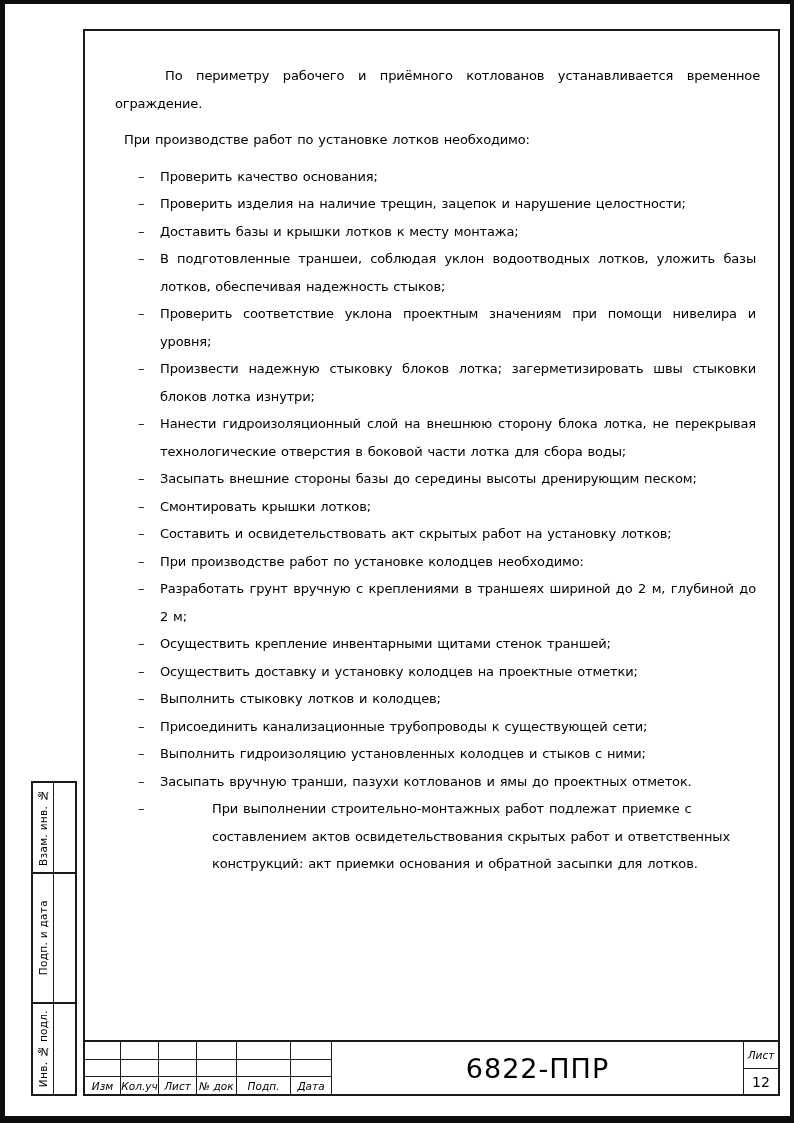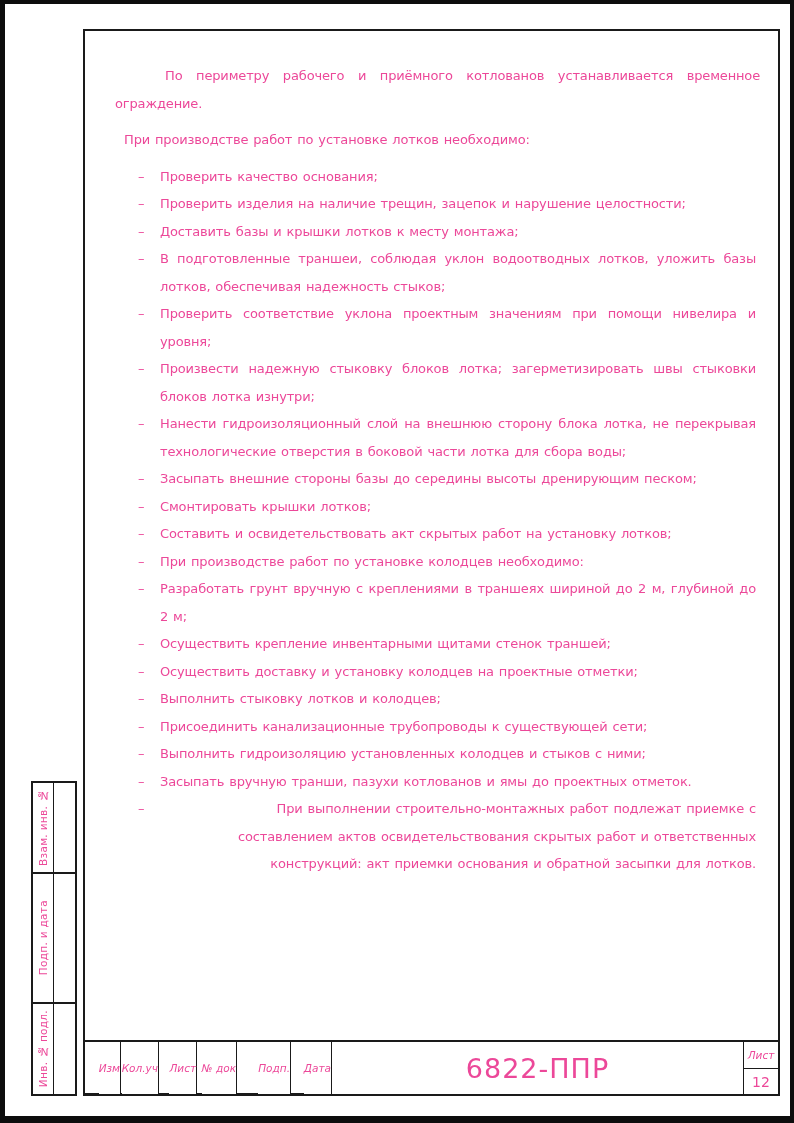--- a/index.html
+++ b/index.html
@@ -1,58 +1,58 @@
 <!DOCTYPE html>
 <html><head>
 <meta charset="utf-8">
 <style>
   html,body{margin:0;padding:0;background:#fff;}
   .page{
     position:relative;width:794px;height:1123px;background:#fff;
     box-sizing:border-box;border:solid #0d0d0d;border-width:4px 4px 7px 5px;
-    font-family:"DejaVu Sans", sans-serif;color:#ec4899;overflow:hidden;
+    font-family:"DejaVu Sans", sans-serif;color:#000000;overflow:hidden;
   }
   
   .frame{
     position:absolute;left:78px;top:25px;width:697px;height:1067px;
     box-sizing:border-box;border:2px solid #1a1a1a;
   }
   
   .content{
     position:absolute;left:110px;top:58px;width:645px;
     font-size:13px;line-height:27.5px;letter-spacing:-0.15px;word-spacing:1px;
   }
   .para{margin:0;text-indent:50px;text-align:justify;}
   .heading{margin:19px 0 0 0;font-size:13.5px;font-weight:bold;}
   .intro{margin:9px;}
   .list{margin:0;}
   .li{display:flex;}
   .li .dash{flex:0 0 22px;margin-left:23px;}
   .li .t{flex:1;text-align:justify;margin-right:4px;}
-  .li.note .t{padding-left:52px;text-align:right;}
+  .li.note .t{padding-left:52px;text-align:left;}
   
   .sb{
     position:absolute;left:26px;width:46px;box-sizing:border-box;
     border:2px solid #1a1a1a;display:flex;
   }
   .sb-label{
     flex:0 0 20px;border-right:1.5px solid #1a1a1a;display:flex;
     align-items:center;justify-content:center;
   }
   .sb-label span{
     writing-mode:vertical-rl;transform:rotate(180deg);
     font-size:10.5px;white-space:nowrap;letter-spacing:0.3px;
   }
   .sb-blank{flex:1;}
   
   .tb{
     position:absolute;left:78px;top:1036px;width:697px;height:56px;
     box-sizing:border-box;border:2px solid #1a1a1a;display:flex;
   }
-  .tb-col{box-sizing:border-box;border-right:1.5px solid #1a1a1a;display:flex;flex-direction:row;}
+  .tb-col{box-sizing:border-box;border-right:1.5px solid #1a1a1a;display:flex;flex-direction:column;}
   .tb-cell{flex:1;box-sizing:border-box;border-bottom:1.5px solid #1a1a1a;}
   .tb-cell:last-child{border-bottom:none;}
   .tb-cell.lab{
     display:flex;align-items:center;justify-content:center;
     font-size:10.5px;font-style:italic;white-space:nowrap;
   }
   .tb-main{
     flex:1;display:flex;align-items:center;justify-content:center;
     font-size:27px;border-right:1.5px solid #1a1a1a;letter-spacing:1px;
   }

